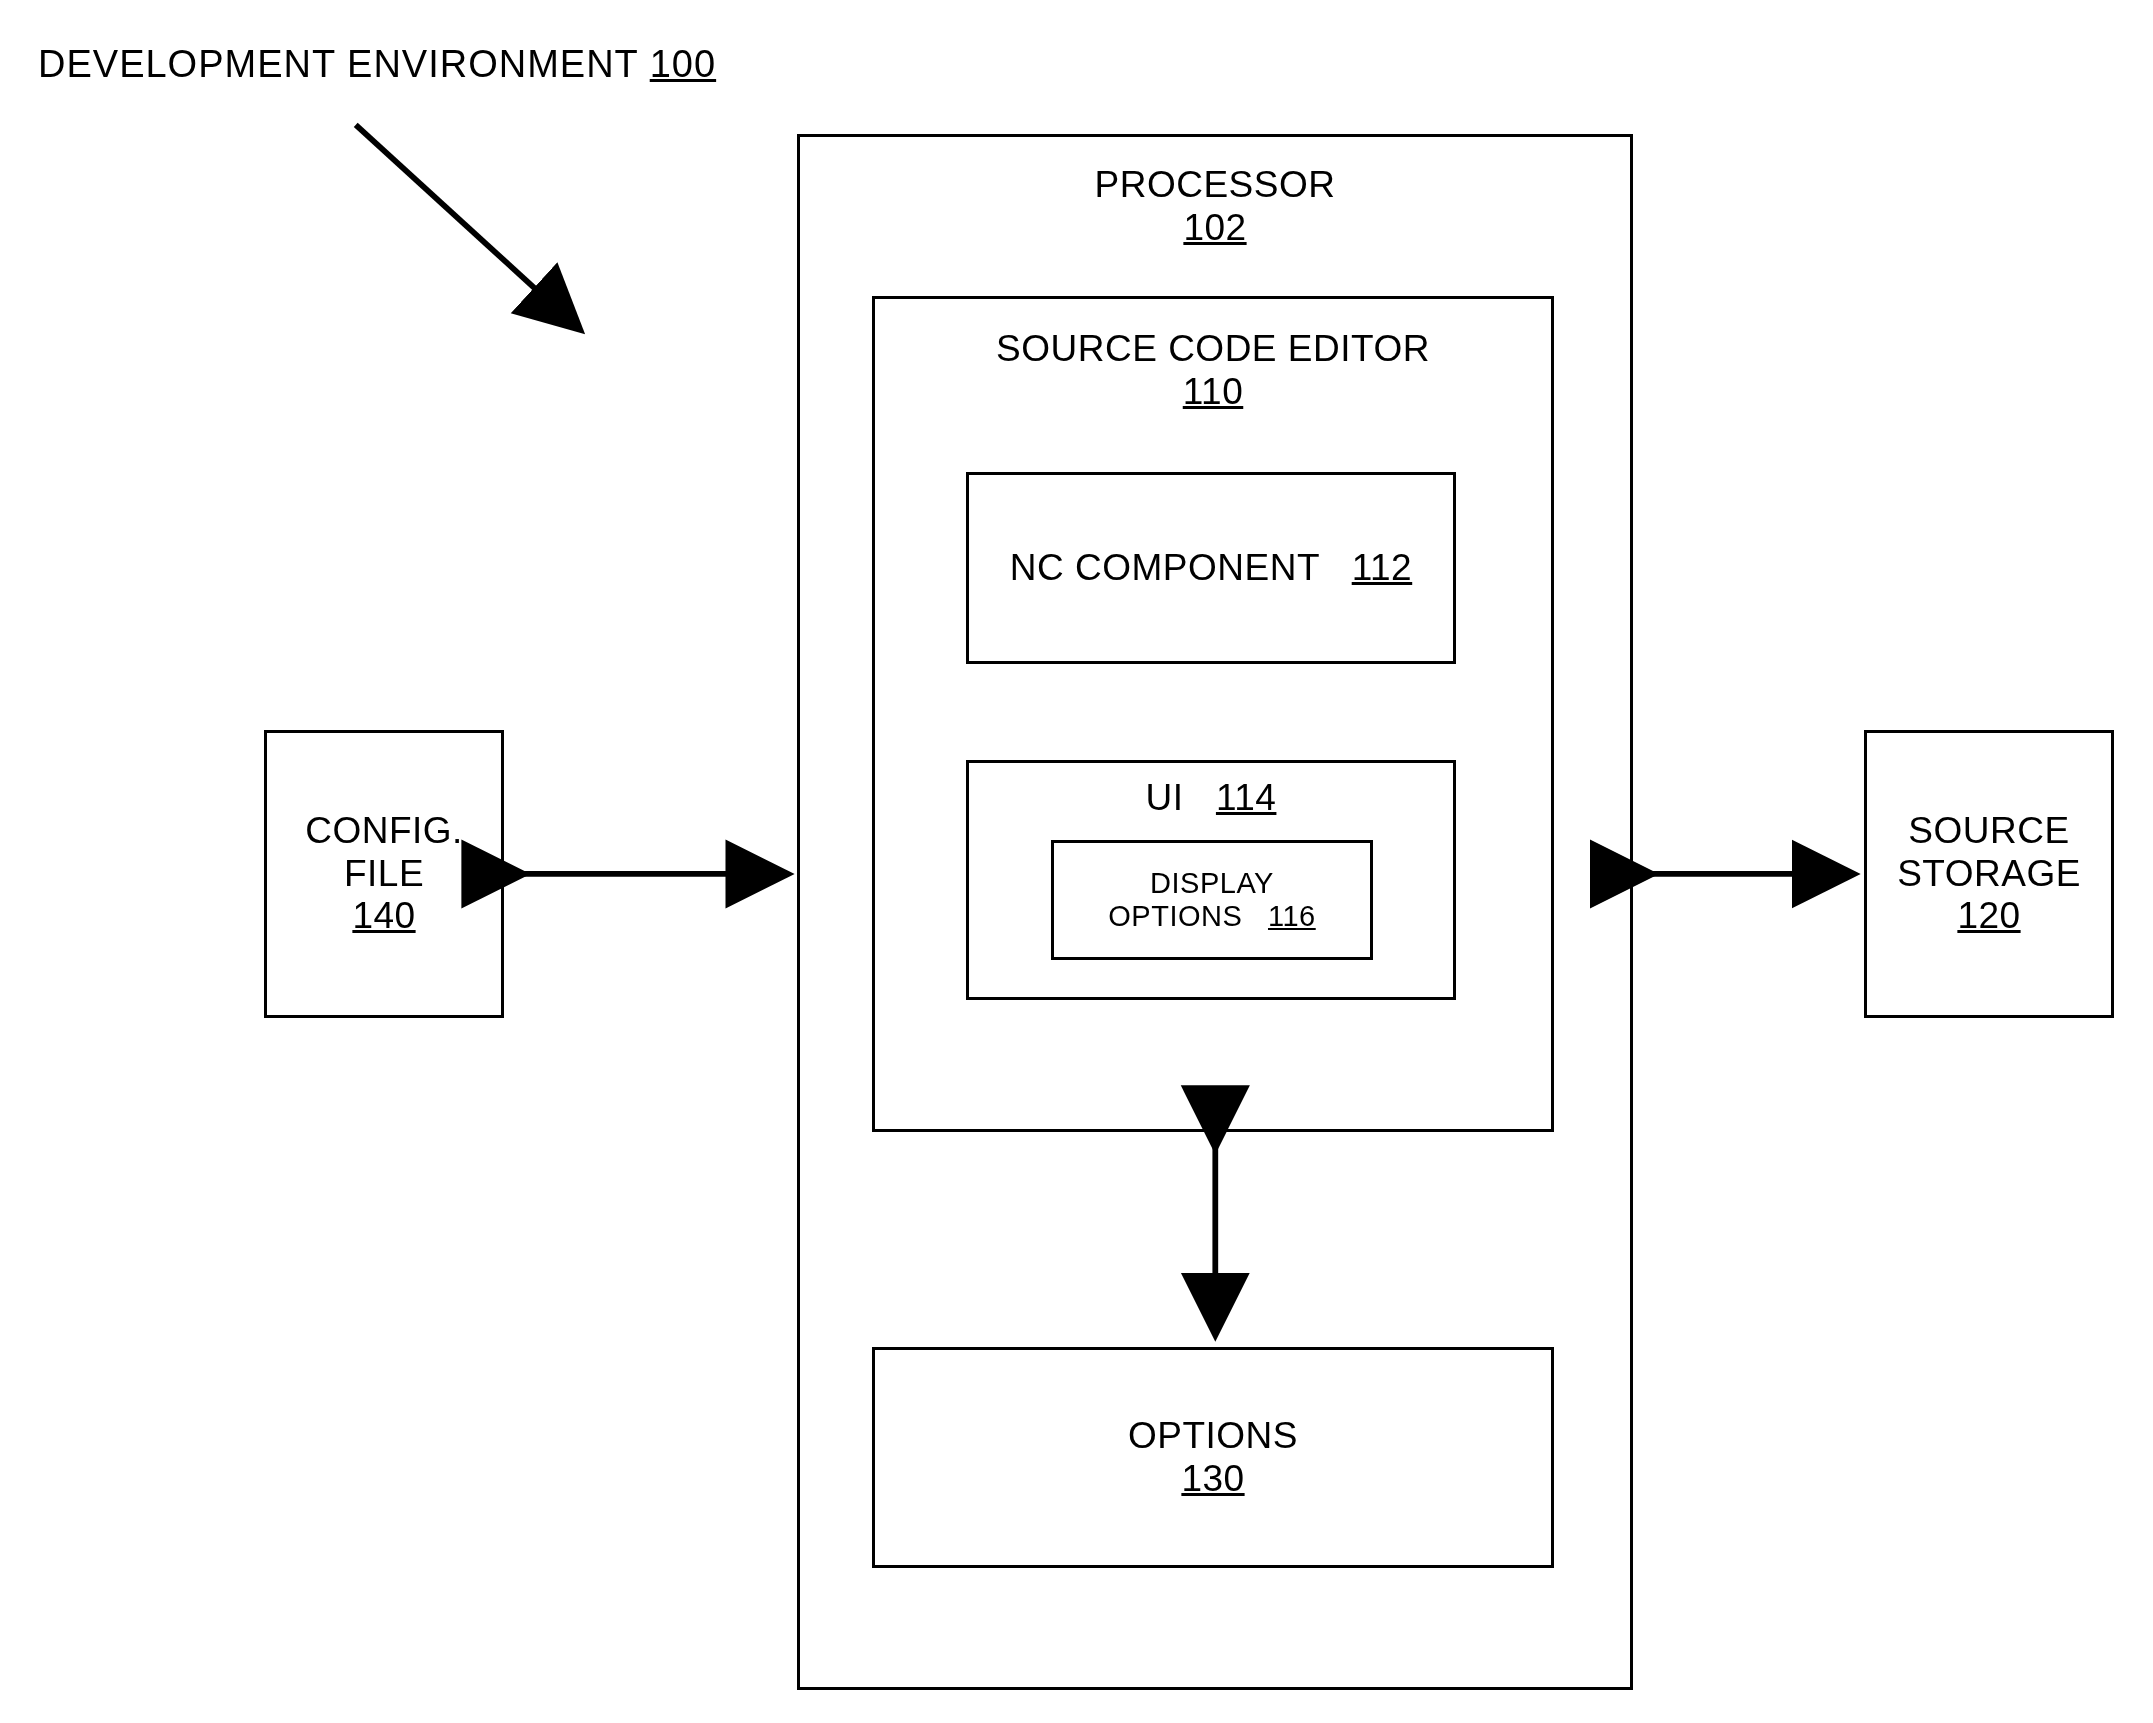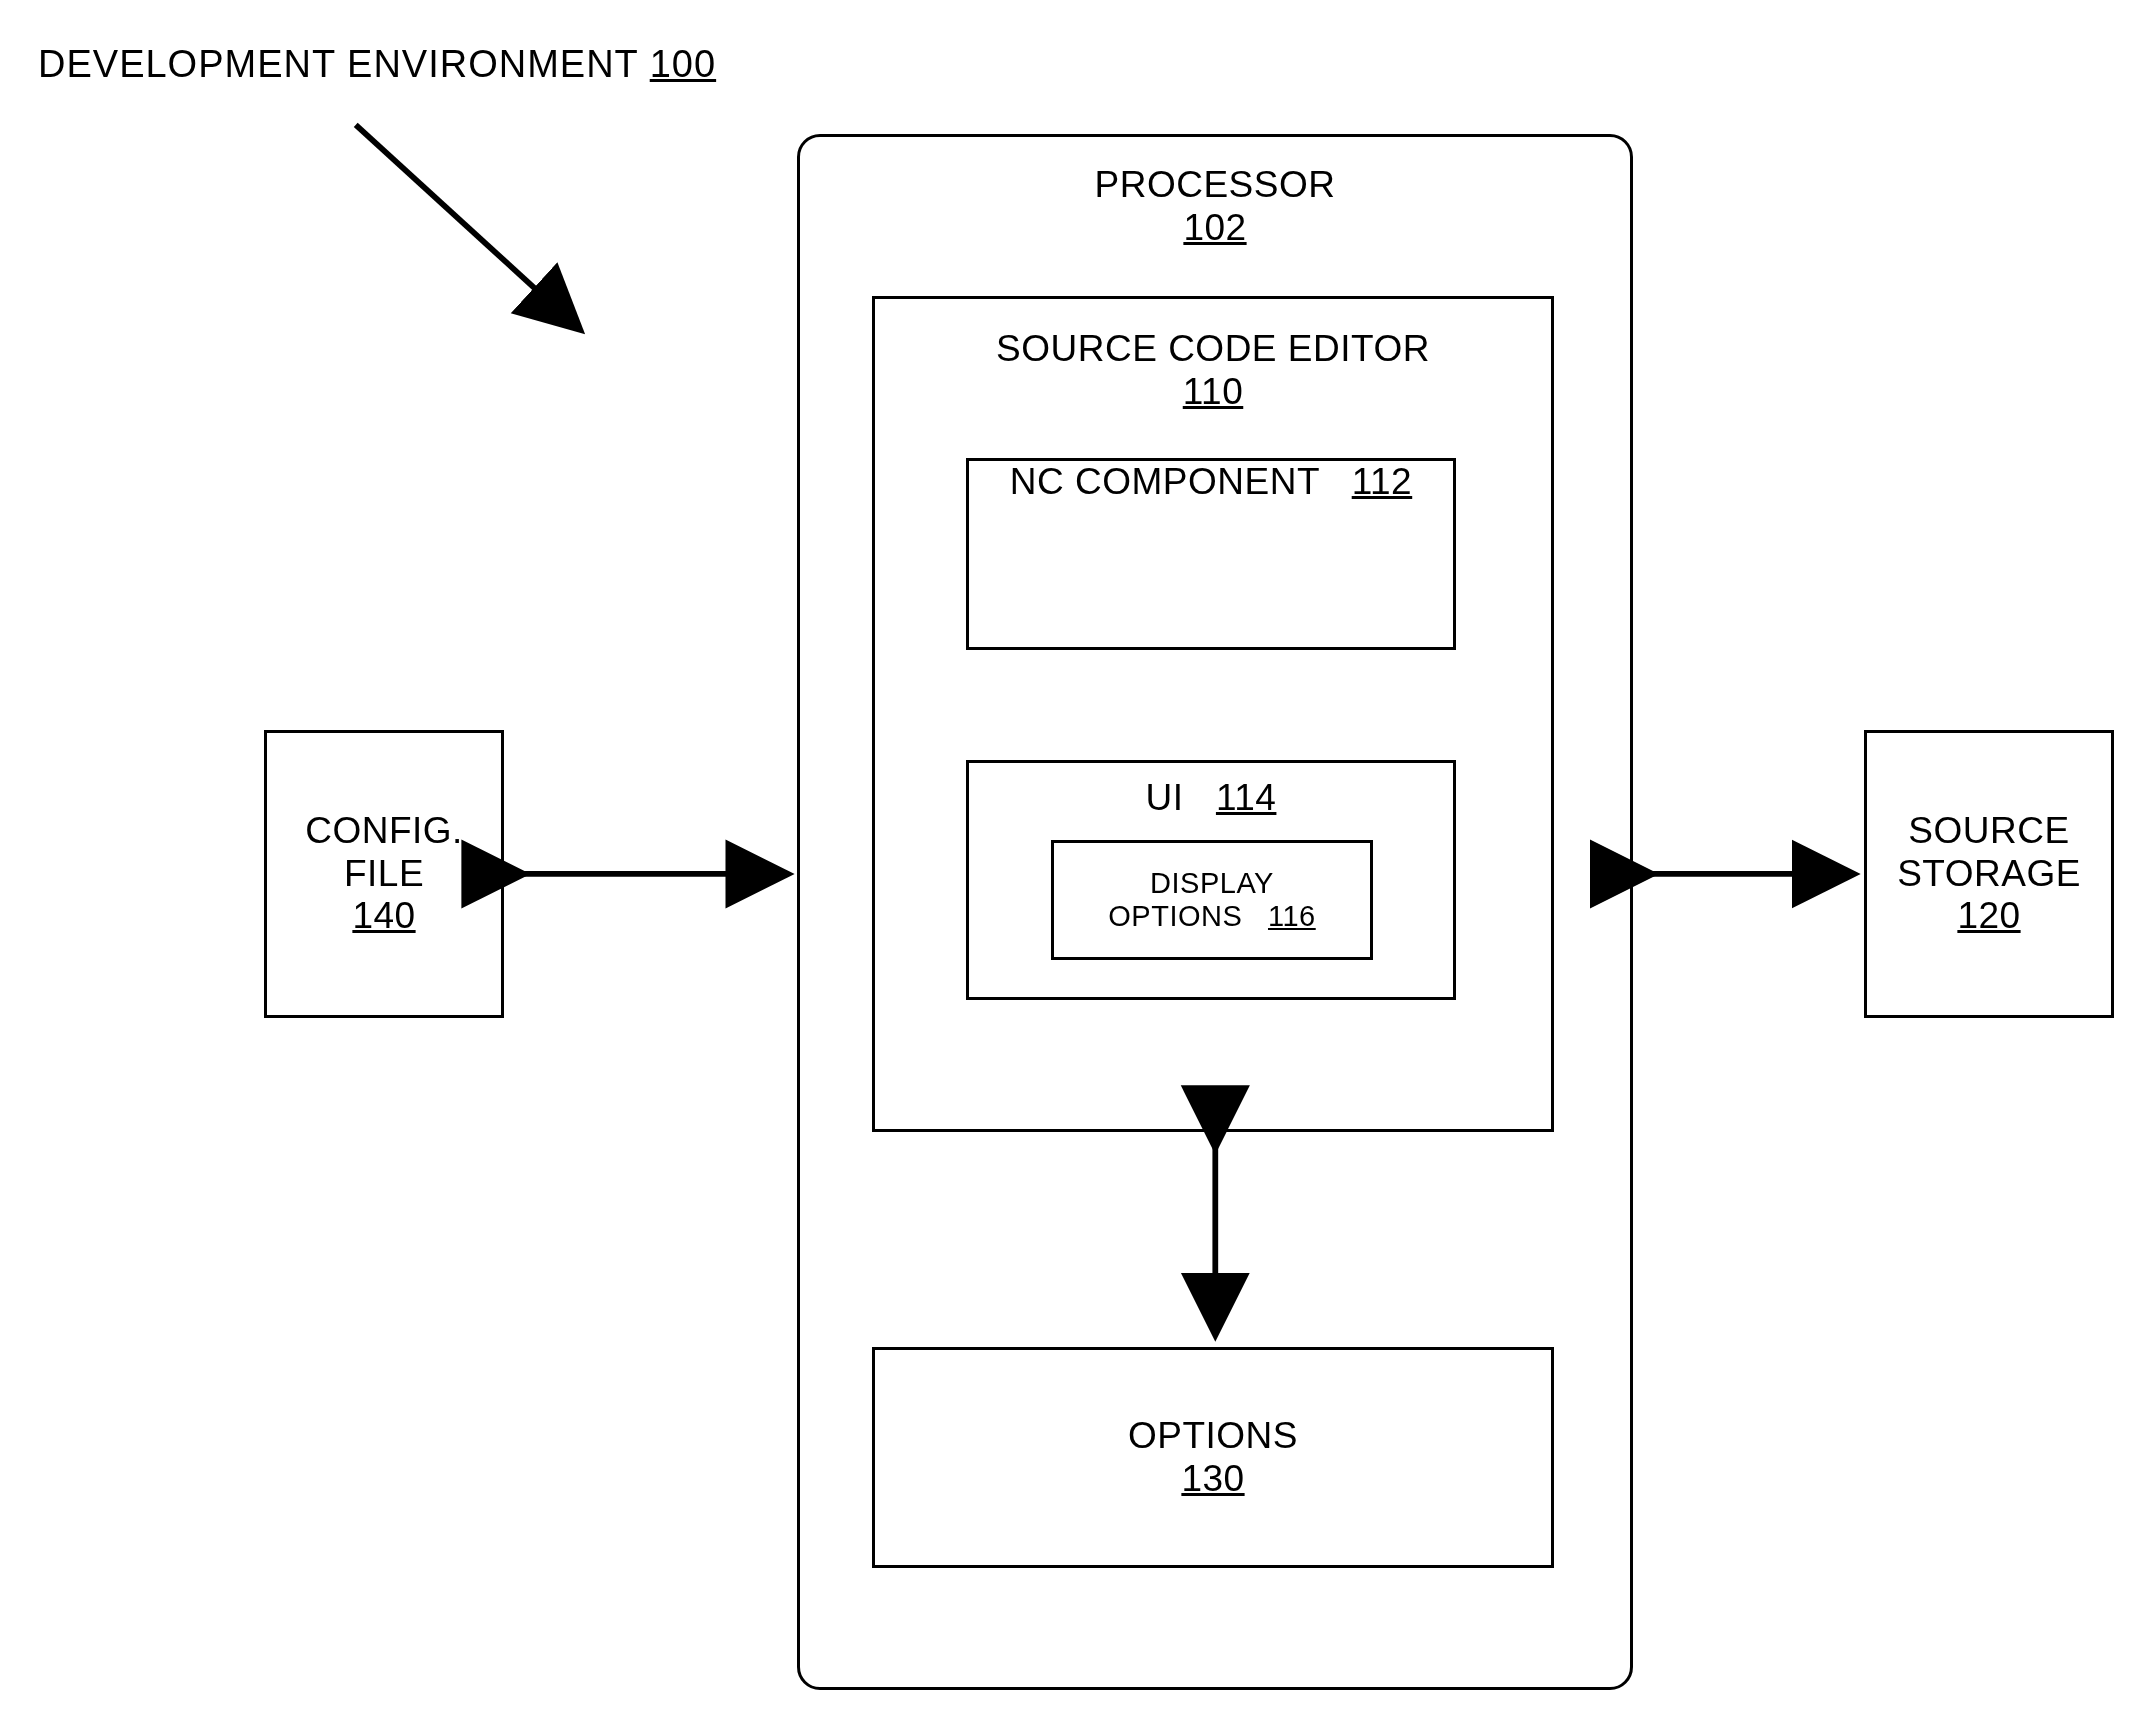--- a/index.html
+++ b/index.html
@@ -67,34 +67,34 @@
   </div>
 
   <div class="box" style="left:1864px; top:730px; width:250px; height:288px; display:flex; align-items:center; justify-content:center;">
     <div class="label-block txt">
       <div>SOURCE</div>
       <div>STORAGE</div>
       <div class="u">120</div>
     </div>
   </div>
 
-  <div class="box" style="left:797px; top:134px; width:836px; height:1556px;border-radius:23px;">
+  <div class="box" style="left:797px; top:134px; width:836px; height:1556px;">
 
     <div class="label-block txt" style="margin-top:27px;">
       <div>PROCESSOR</div>
       <div class="u">102</div>
     </div>
 
     <div class="box" style="left:72px; top:159px; width:682px; height:836px; border-width:3.8px;">
       <div class="label-block txt" style="margin-top:29px;">
         <div>SOURCE CODE EDITOR</div>
         <div class="u">110</div>
       </div>
 
-      <div class="box" style="left:91px; top:159px; width:490px; height:192px; display:flex; align-items:flex-start; justify-content:center;">
+      <div class="box" style="left:91px; top:173px; width:490px; height:192px; display:flex; align-items:center; justify-content:center;">
         <div class="txt">
           <span>NC COMPONENT</span>
           <span>&nbsp;</span>
           <span class="u">112</span>
         </div>
       </div>
 
       <div class="box" style="left:91px; top:461px; width:490px; height:240px;">
         <div class="txt" style="margin-top:14px;">
           <span>UI</span>

